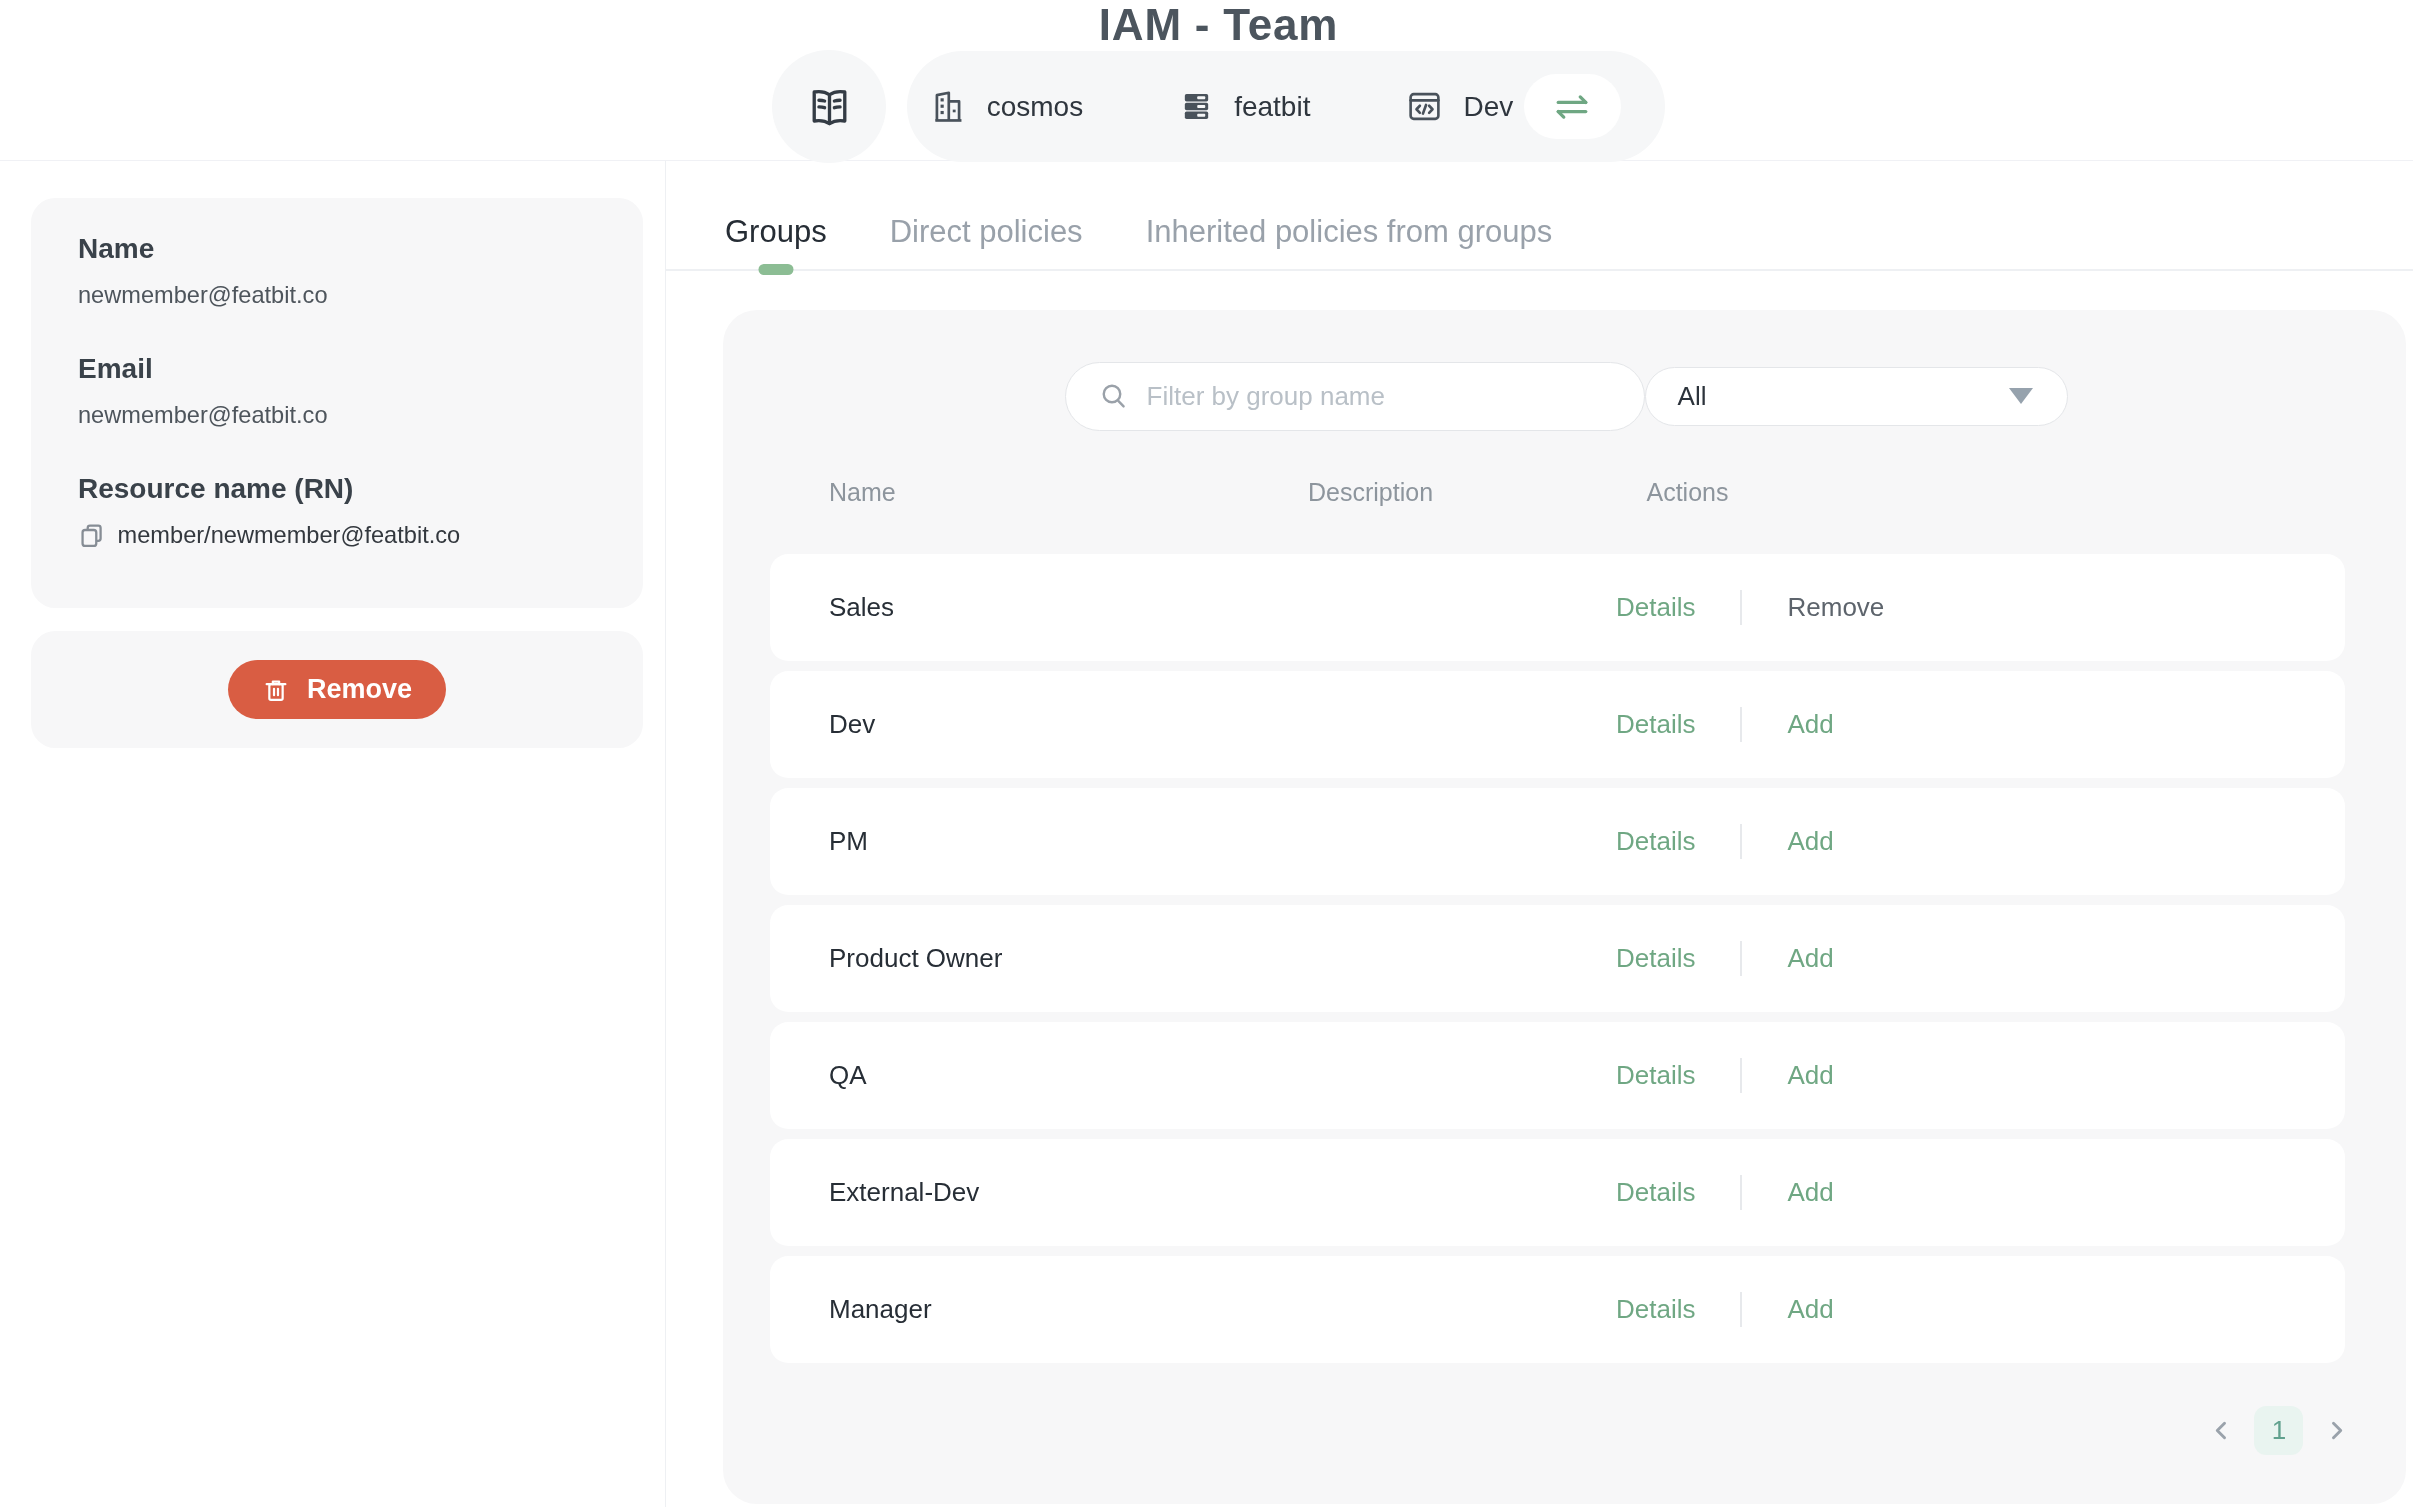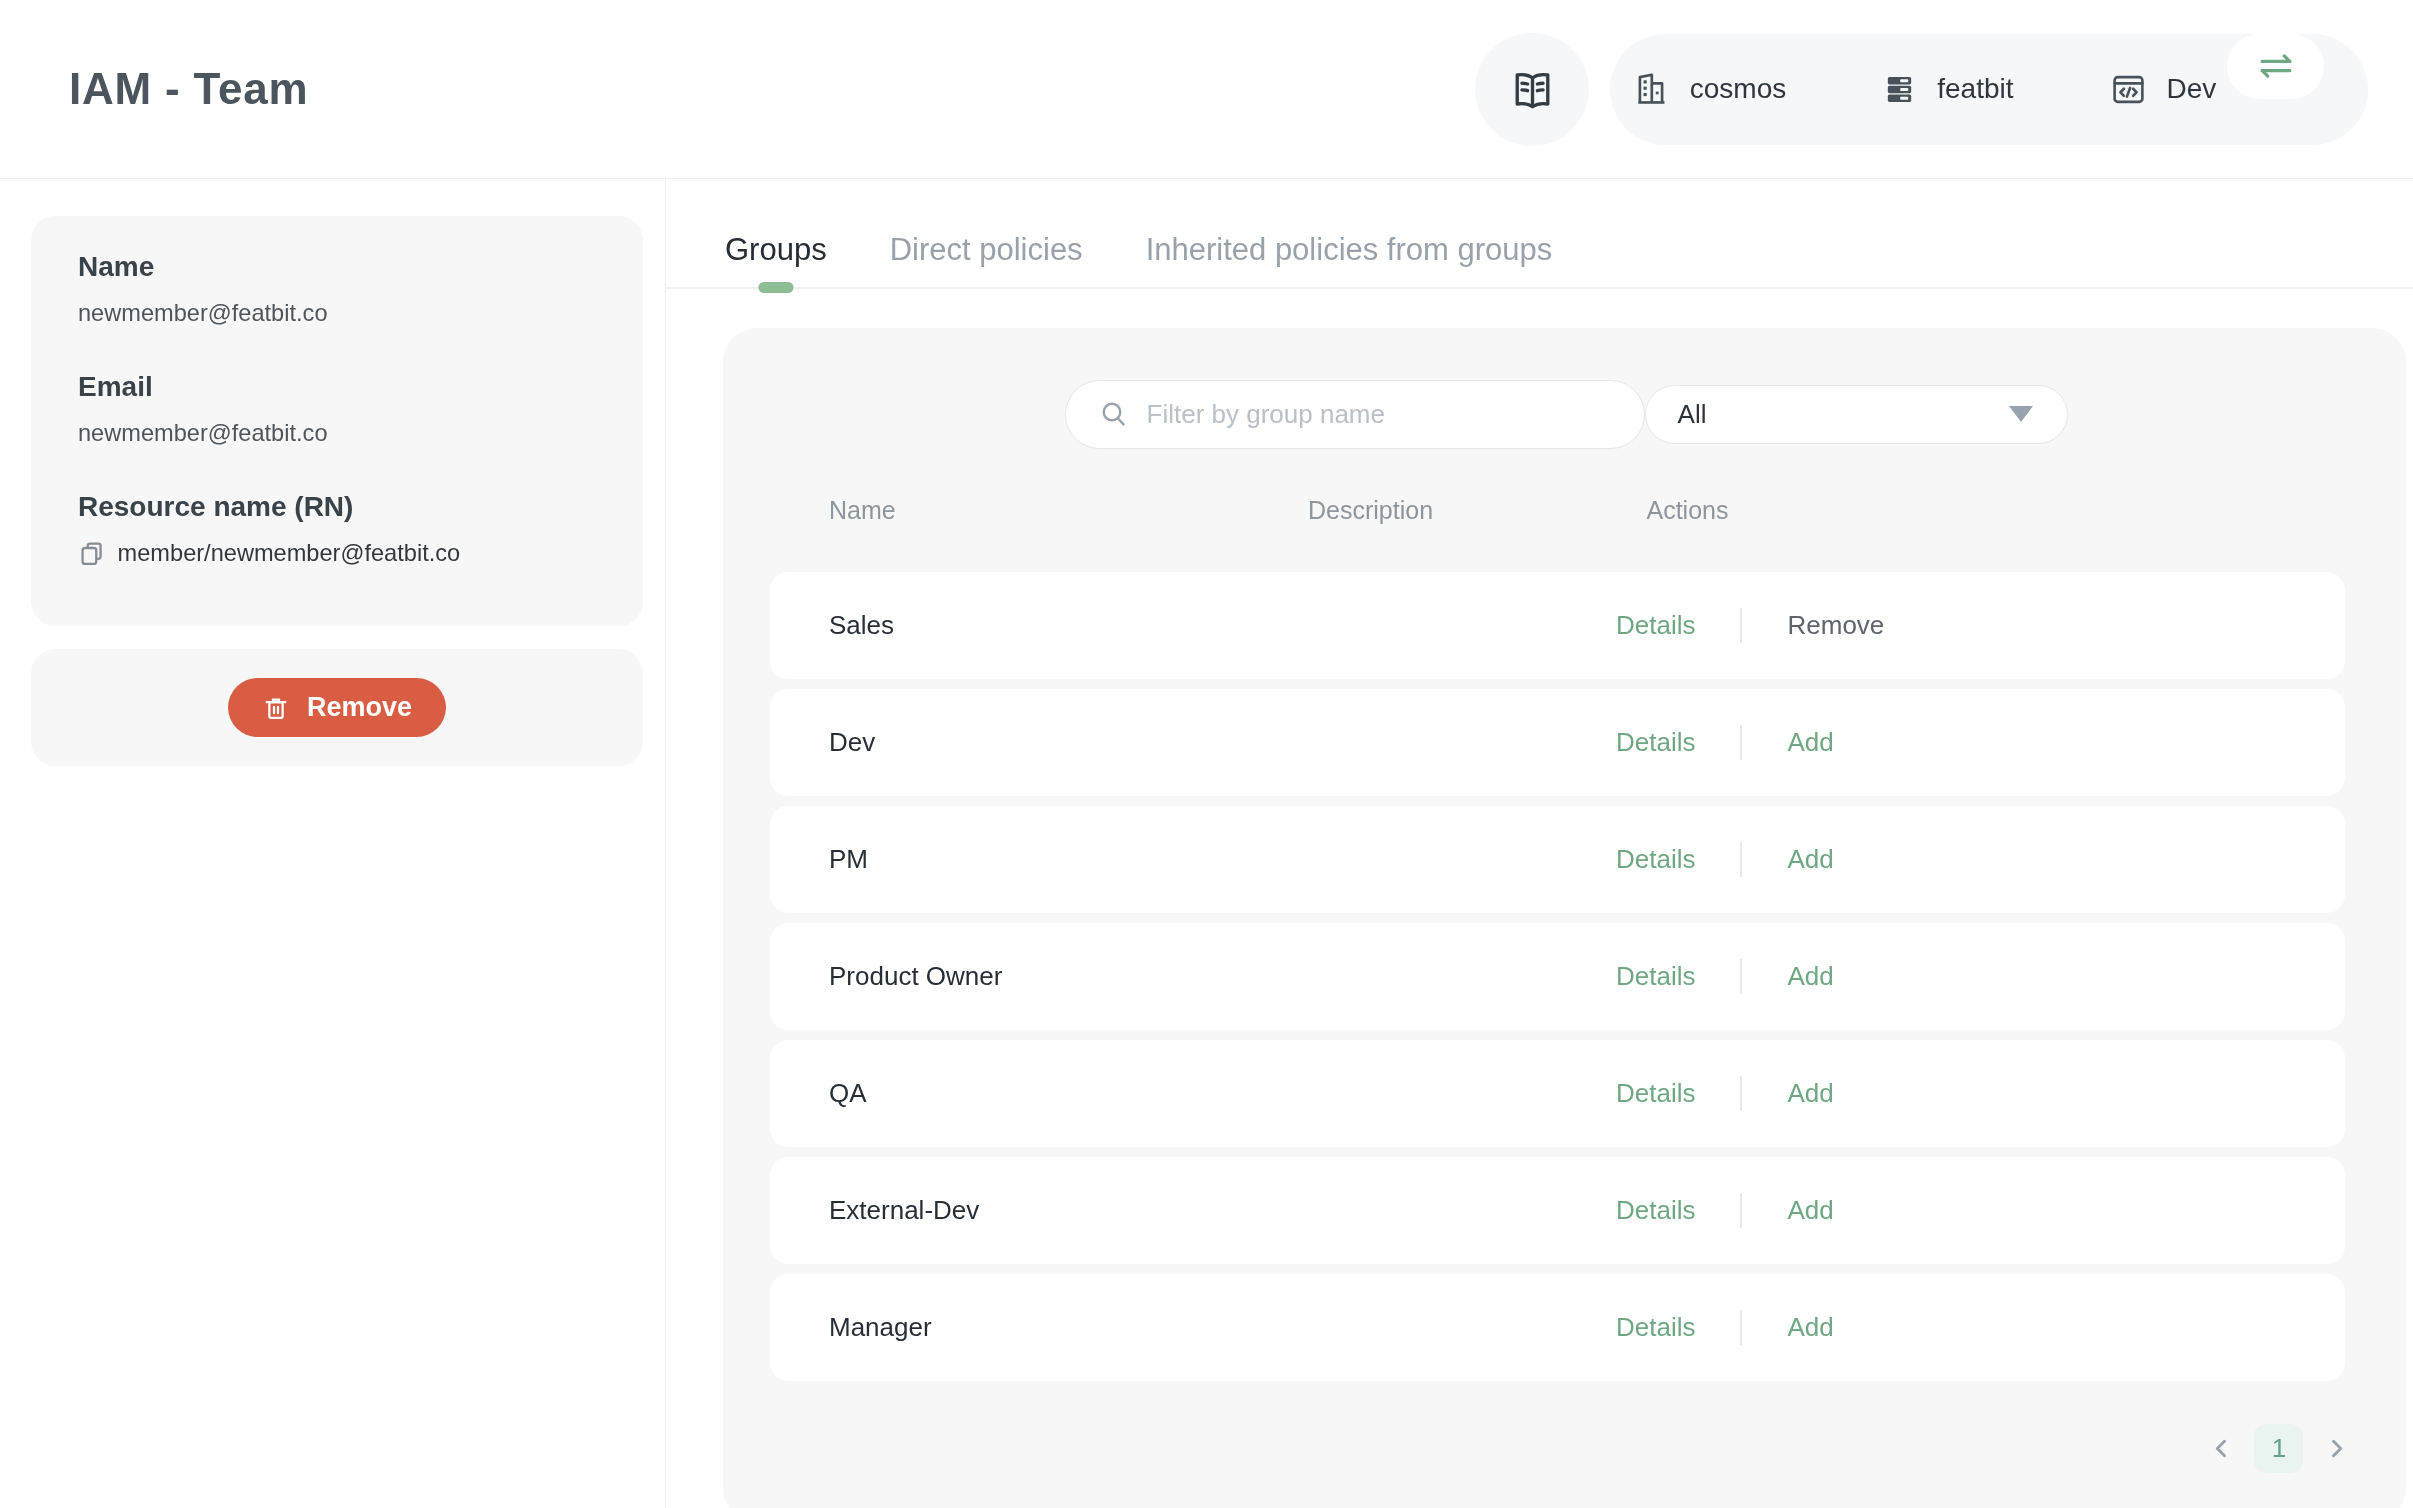--- a/index.html
+++ b/index.html
@@ -1,27 +1,27 @@
 <!DOCTYPE html>
 <html style="--accent-green: #6fa783; --indicator: #8cbd94; --danger: #d95d43;font-size:12.2px"><head>
 <meta charset="utf-8">
 <style>
   * { margin:0; padding:0; box-sizing:border-box; }
   html,body { width:2413px; height:1509px; overflow:hidden; background:#fff;
     font-family:"Liberation Sans", sans-serif; color:#333a41; }
 
   
-  .header { height:179px; background:#fff; border-bottom:1.5px solid #f0f1f5;
-    display:flex; align-items:center; justify-content:space-between; padding:0 45px 0 69px; }
+  .header { height:161px; background:#fff; border-bottom:1.5px solid #f0f1f5;
+    display:flex; align-items:center; justify-content:space-between; padding:0 45px 0 69px;flex-direction:column; }
   .page-title { font-size:44px; font-weight:700; color:#4c555e; letter-spacing:0.8px; }
   .header-right { display:flex; align-items:center; gap:21.3px; }
   .circle-btn { width:114px; height:113px; border-radius:50%; background:#f6f7f8; border:none;
     display:flex; align-items:center; justify-content:center; color:#343c45; cursor:pointer; }
   .env-pill { height:111px; border-radius:56px; background:#f6f7f8;
-    display:flex; padding:0 44px 0 21.3px; }
+    display:flex; align-items:center; padding:0 44px 0 21.3px; }
   .env-item { display:flex; align-items:center; gap:20px; margin-right:96px;
     font-size:28px; color:#2f363e; cursor:pointer; }
   .env-item .ico { color:#49525b; display:flex; }
   .switch-circle { width:97px; height:65px; border-radius:33px; background:#fff; border:none;
     display:flex; align-items:center; justify-content:center; margin-left:10.7px; cursor:pointer;
     color:var(--accent-green,#6fa783); }
 
   
   .layout { display:flex; height:1346px; }
   .sidebar { width:666px; border-right:1.5px solid #eef0f3; padding:37px 0 0 31px; flex:none; background:#fff; }

